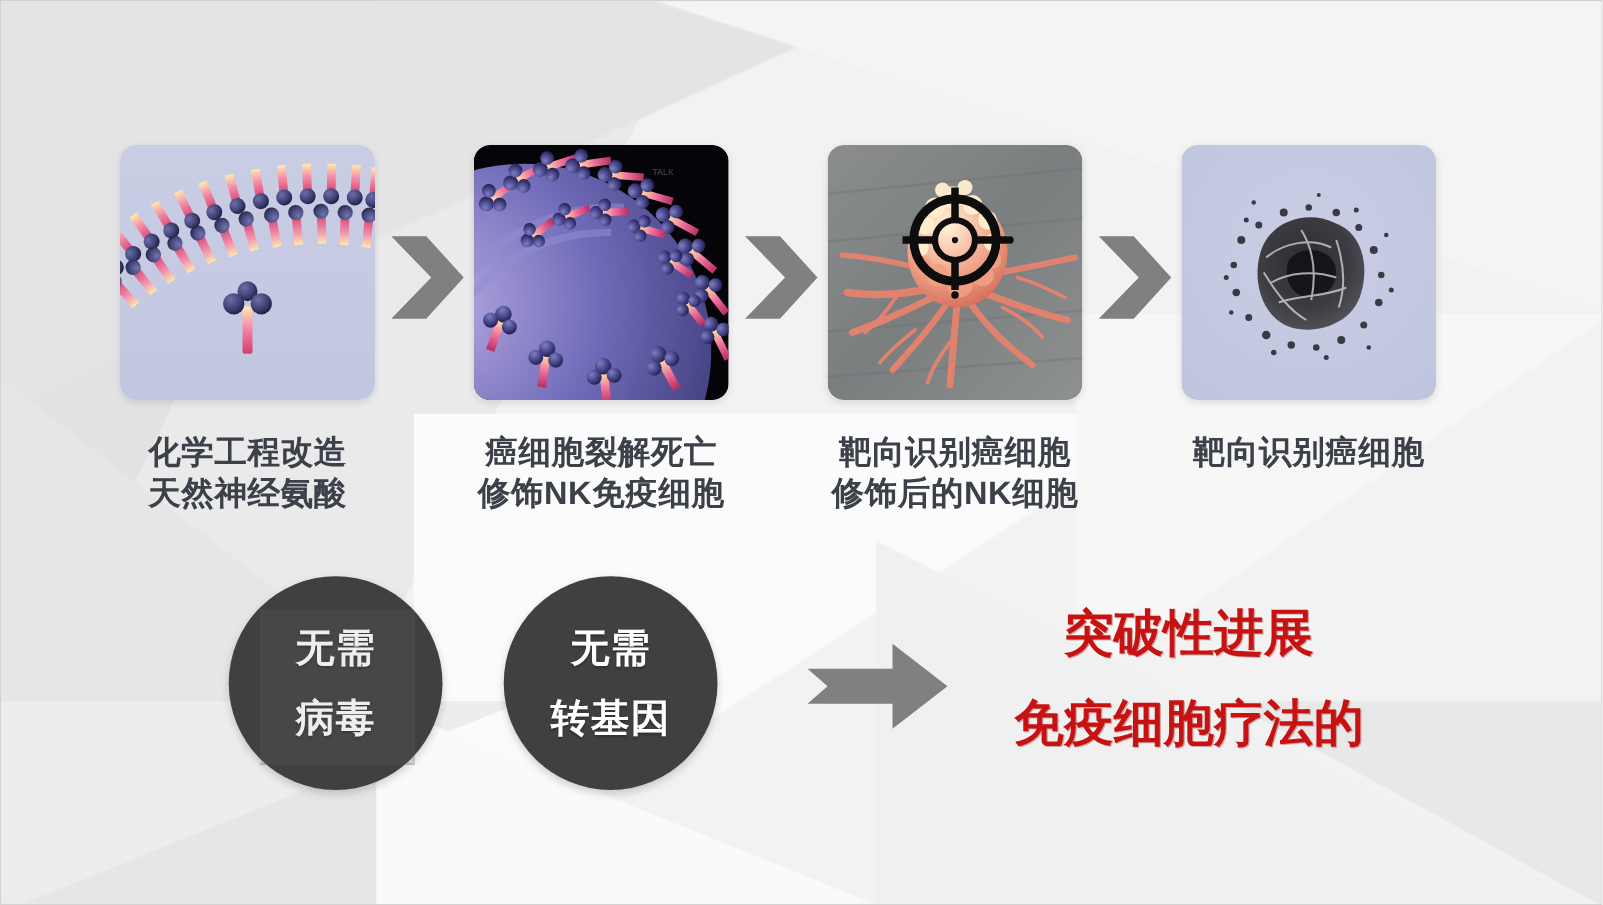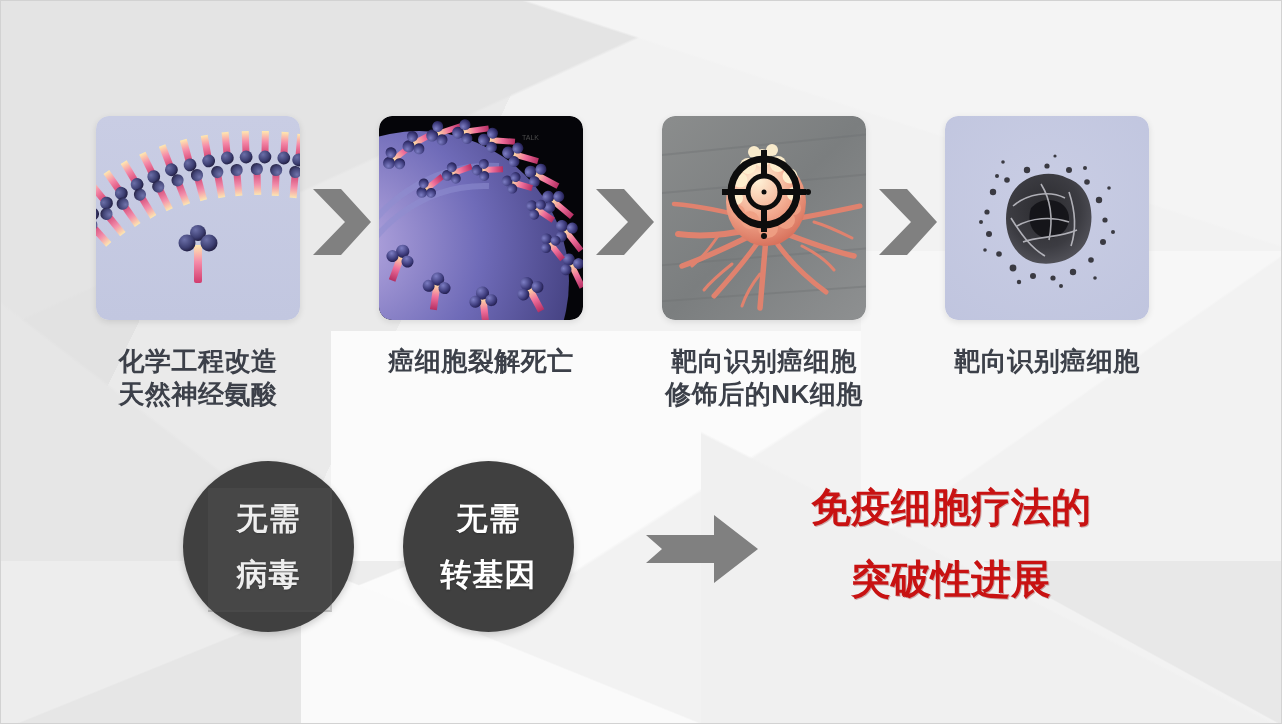--- a/index.html
+++ b/index.html
@@ -672,20 +672,21 @@
       </g>
     </svg>
   </div>
 
   <div class="caption cap1">
     <span class="line">化学工程改造</span>
     <span class="line">天然神经氨酸</span>
   </div>
   <div class="caption cap2">
     <span class="line">癌细胞裂解死亡</span>
+    <span class="line">修饰NK免疫细胞</span>
   </div>
   <div class="caption cap3">
     <span class="line">靶向识别癌细胞</span>
     <span class="line">修饰后的NK细胞</span>
   </div>
   <div class="caption cap4">
     <span class="line">靶向识别癌细胞</span>
   </div>
 
   <div class="circle circA">
@@ -699,17 +700,17 @@
     <span class="ctext">转基因</span>
   </div>
 
   <div class="big-arrow">
     <svg viewBox="0 0 114 72">
       <path d="M0 22 L16 36 L0 50 L68 50 L68 70 L112 36 L68 2 L68 22 Z" fill="#808080"></path>
     </svg>
   </div>
 
   <div class="conclusion">
+    <span class="line">突破性进展</span>
     <span class="line">免疫细胞疗法的</span>
-    <span class="line">突破性进展</span>
   </div>
 
 </div>
 
 </body></html>

